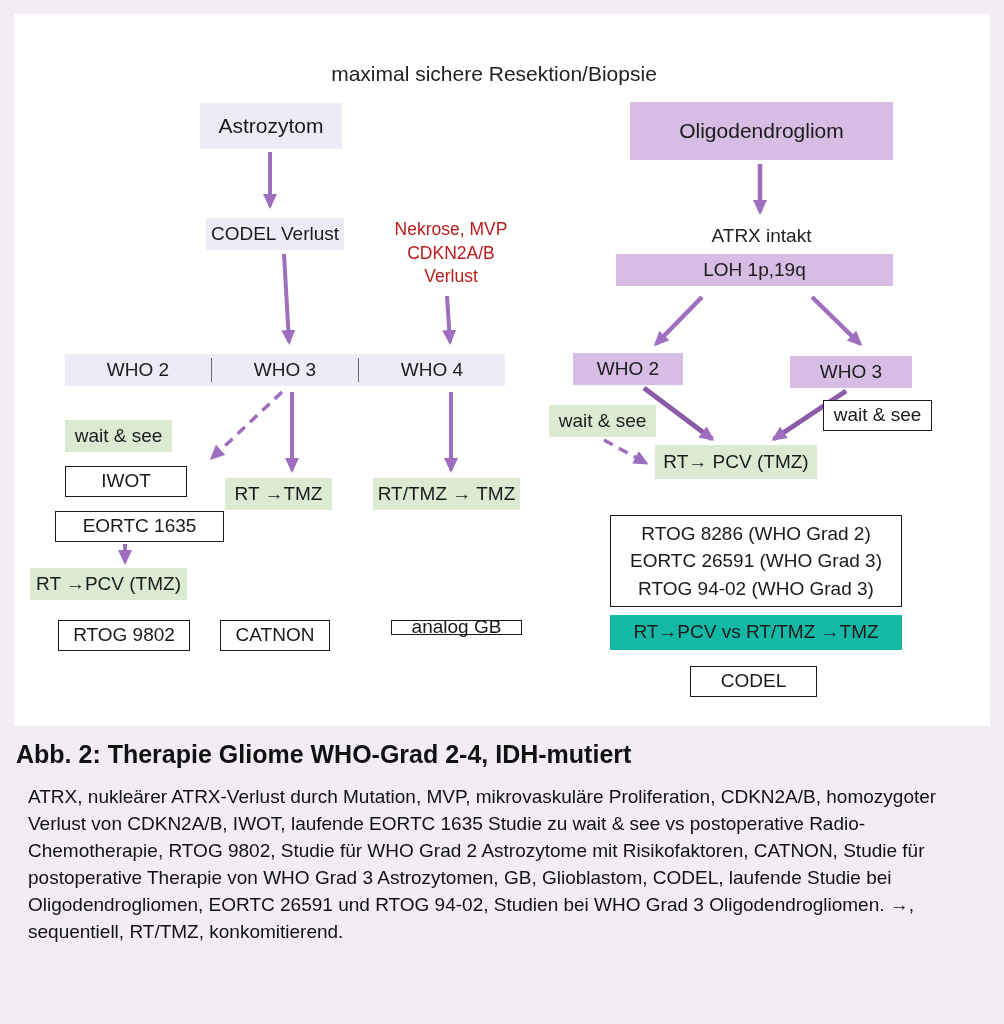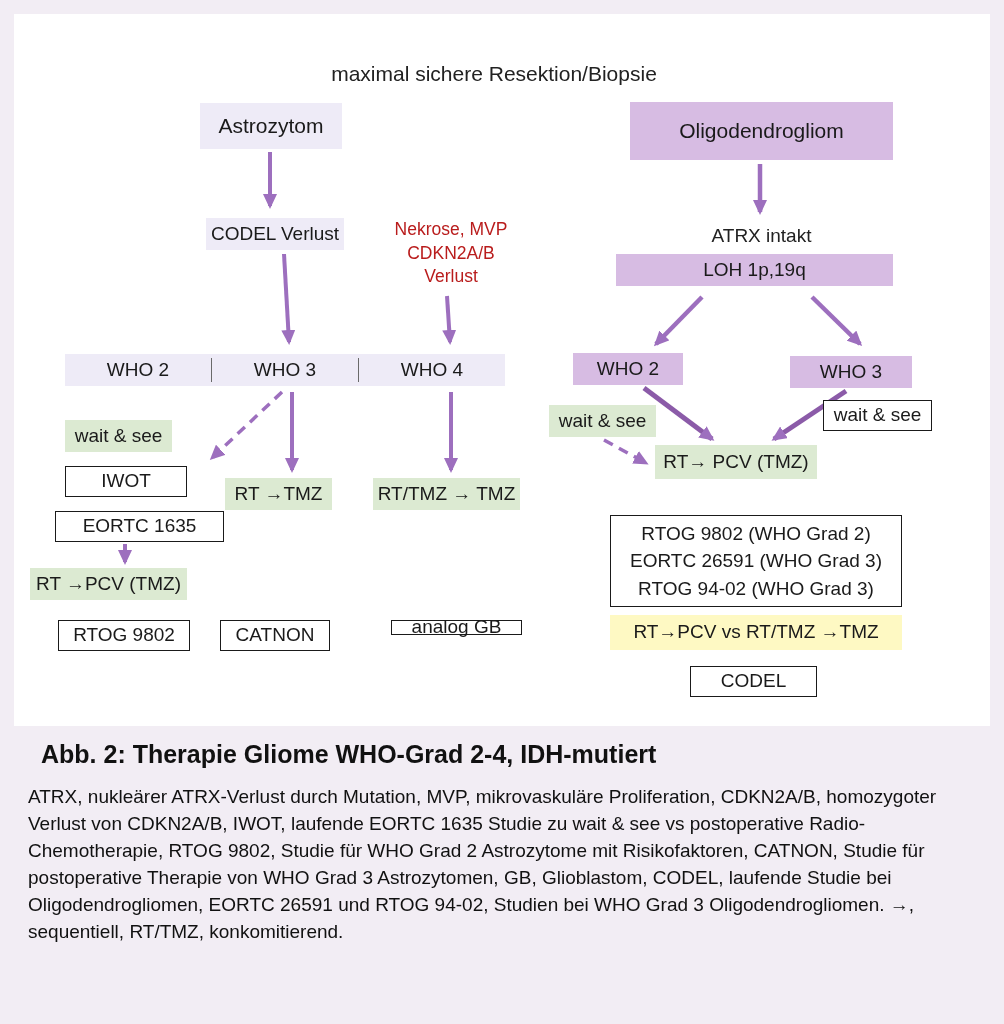--- a/index.html
+++ b/index.html
@@ -24,40 +24,40 @@
   .title {
     left: 130px; top: 36px; width: 700px;
     font-size: 21px; color: #222;
     text-align: center;
     margin-top: 12px;
   }
   .box { font-size: 19px; line-height: 1.1; }
   .lav  { background: #eeebf7; }
   .pur  { background: #d7bce3; }
   .grn  { background: #dcead2; }
-  .ylg  { background: #fef9c3; }
+  .ylg  { background: #14b8a6; }
   .wht  { background: #ffffff; border: 1.6px solid #1a1a1a; }
   .plain-text { font-size: 19px; color: #222; }
   .small-multiline { font-size: 17.5px; color: #b91c1c; line-height: 1.35; text-align: center; }
   .who-bar {
     left: 51px; top: 340px; width: 440px; height: 32px;
     background: #eeebf7;
     display: flex; align-items: center;
   }
   .who-cell { flex: 1; text-align: center; font-size: 19px; }
   .who-div { width: 1px; height: 24px; background: #6a6a6a; }
   .studies-box {
     left: 596px; top: 501px; width: 292px; height: 92px;
     background: #fff; border: 1.6px solid #1a1a1a;
     display: flex; flex-direction: column; align-items: center; justify-content: center;
     font-size: 19px; line-height: 1.45;
   }
   svg.arrows { position: absolute; left: 0; top: 0; pointer-events: none; }
   .caption-heading {
-    left: 41px; top: 740px; width: 950px;
+    left: 16px; top: 740px; width: 950px;
     font-size: 25px; font-weight: bold; color: #111;
   }
   .caption-body {
     left: 28px; top: 784px; width: 948px;
     font-size: 19px; line-height: 1.42; color: #111;
   }
 </style>
 </head>
 <body>
 
@@ -135,21 +135,21 @@
 
     <div class="abs ctr box pur" style="left:559px; top:339px; width:110px; height:32px;">WHO 2</div>
     <div class="abs ctr box pur" style="left:776px; top:342px; width:122px; height:32px;">WHO 3</div>
 
     <div class="abs ctr box grn" style="left:535px; top:391px; width:107px; height:32px;">wait &amp; see</div>
     <div class="abs ctr box wht" style="left:809px; top:386px; width:109px; height:31px;">wait &amp; see</div>
 
     <div class="abs ctr box grn" style="left:641px; top:431px; width:162px; height:34px;">RT→ PCV (TMZ)</div>
 
     <div class="abs studies-box">
-      <div>RTOG 9802 (WHO Grad 2)</div>
+      <div>RTOG 8286 (WHO Grad 2)</div>
       <div>EORTC 26591 (WHO  Grad 3)</div>
       <div>RTOG 94-02 (WHO Grad 3)</div>
     </div>
 
     <div class="abs ctr box ylg" style="left:596px; top:601px; width:292px; height:35px;">RT→PCV vs RT/TMZ →TMZ</div>
     <div class="abs ctr box wht" style="left:676px; top:652px; width:127px; height:31px;">CODEL</div>
 
   </div>
 
   <div class="abs caption-heading">Abb. 2: Therapie Gliome WHO-Grad 2-4, IDH-mutiert</div>

